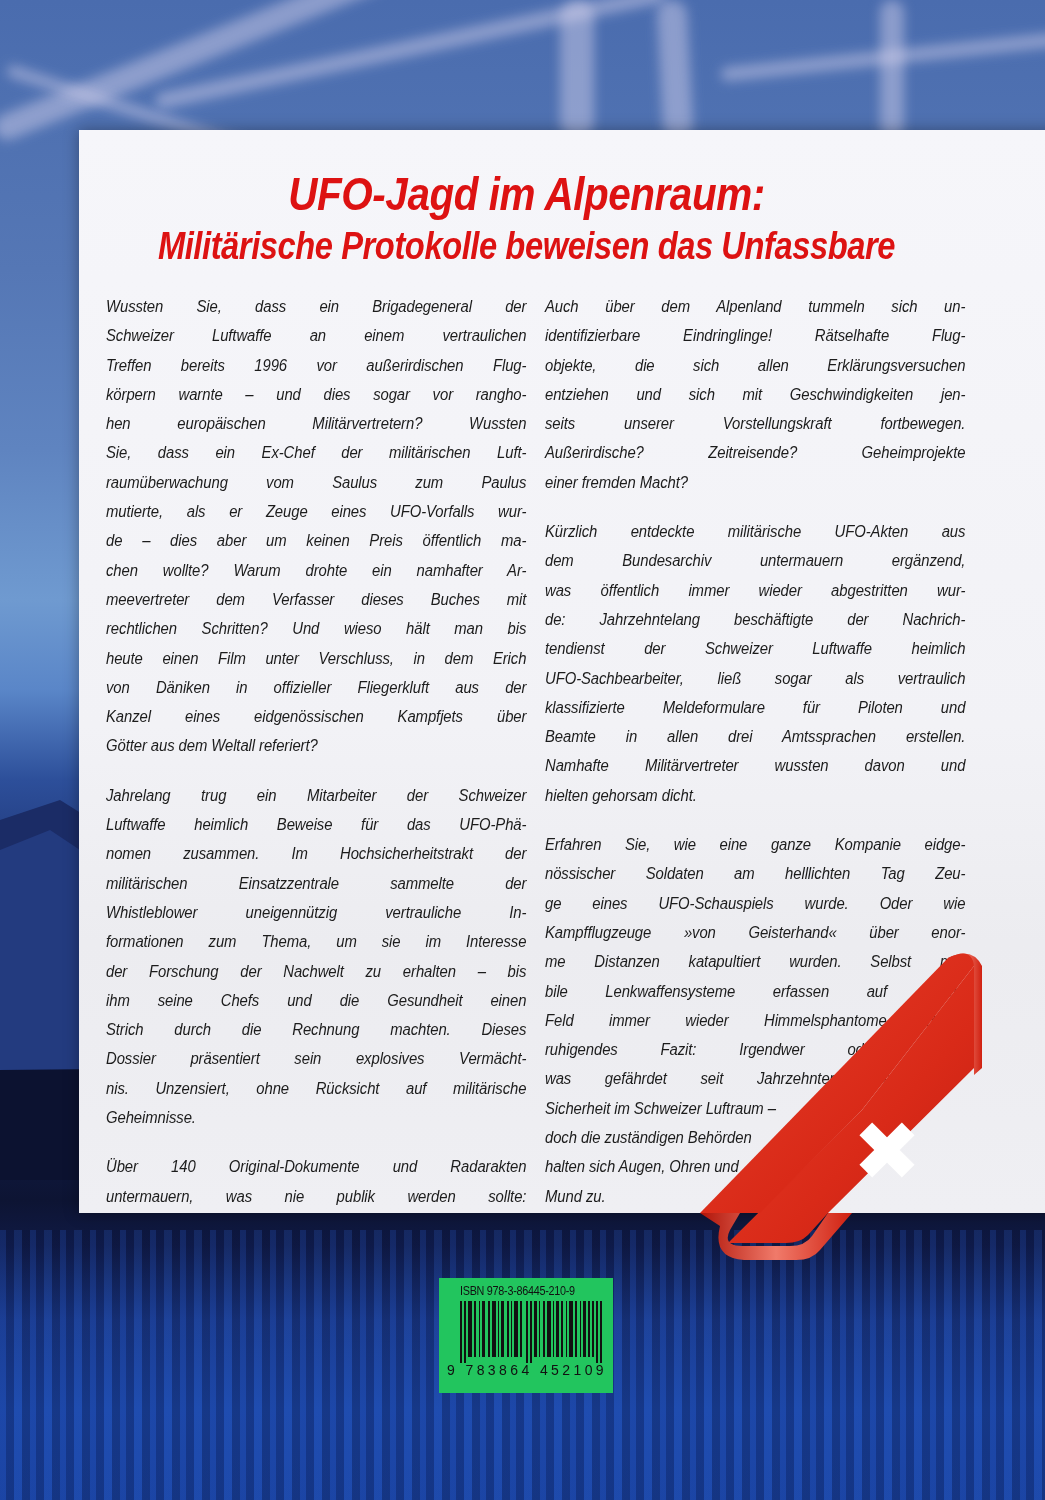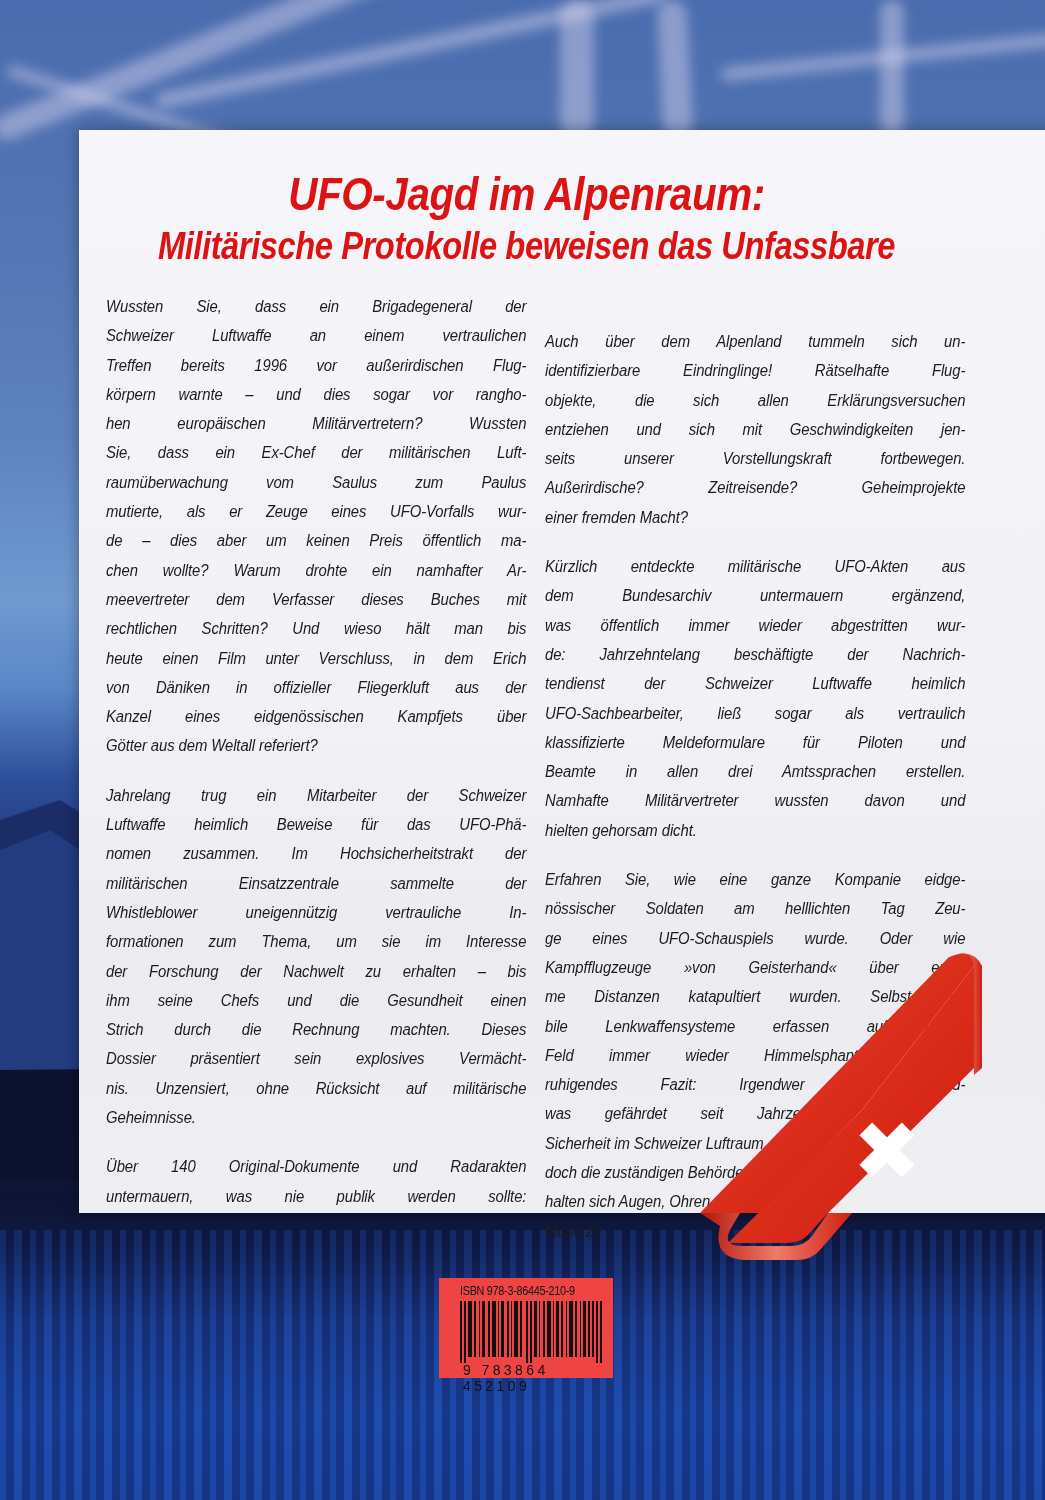--- a/index.html
+++ b/index.html
@@ -13,28 +13,28 @@
     background:repeating-linear-gradient(90deg,rgba(30,70,170,0.35) 0 6px,rgba(10,25,80,0.35) 6px 14px,rgba(40,90,200,0.25) 14px 22px,rgba(8,18,60,0.3) 22px 30px);}
   .panel{position:absolute;left:79px;top:130px;width:1025px;height:1083px;
     background:linear-gradient(180deg,#f6f6fa 0%,#f2f2f6 55%,#ececf0 75%,#efeff3 100%);
     box-shadow:0 0 14px rgba(0,0,0,0.35);font-style:italic;}
   .title{position:absolute;left:0;top:36px;width:895px;text-align:center;color:#dd1212;
     font-weight:bold;letter-spacing:-0.5px;transform:scaleX(0.86);transform-origin:center;}
   .title .l1{font-size:47px;line-height:56px;display:block;}
   .title .l2{font-size:38px;line-height:48px;display:block;}
   .col{position:absolute;top:162px;width:420px;color:#1c1c1c;font-size:16px;line-height:29.3px;}
   .col.left{left:27px;}
-  .col.right{left:466px;margin-top:35px;}
+  .col.right{left:466px;}
   .col p{margin:0 0 20px 0;text-align:justify;transform:scaleX(0.93);transform-origin:left top;width:452px;letter-spacing:-0.1px;}
   .col .ln{display:block;text-align:justify;text-align-last:justify;white-space:nowrap;}
   .col .ln.last{text-align-last:left;}
   .ribbon{position:absolute;left:0;top:0;width:1045px;height:1500px;pointer-events:none;}
-  .isbn{position:absolute;left:439px;top:1278px;width:174px;height:100px;background:#ef4444;}
+  .isbn{position:absolute;left:439px;top:1278px;width:174px;height:115px;background:#22c55e;}
   .isbn-text{position:absolute;left:21px;top:6px;font-size:12px;color:#111;letter-spacing:-0.3px;transform:scaleX(0.9);transform-origin:left;}
-  .isbn-digits{position:absolute;left:24px;top:84px;font-size:14px;color:#111;letter-spacing:3.4px;}
+  .isbn-digits{position:absolute;left:8px;top:84px;font-size:14px;color:#111;letter-spacing:3.4px;}
   .bars{position:absolute;left:21px;top:23px;width:142px;height:62px;}
 </style>
 </head>
 <body>
 
 <div class="bg-layer">
   <div class="contrail" style="left:-20px;top:40px;width:420px;height:26px;transform:rotate(-22deg);"></div>
   <div class="contrail" style="left:150px;top:40px;width:520px;height:16px;transform:rotate(-12deg);"></div>
   <div class="contrail" style="left:560px;top:0px;width:34px;height:140px;"></div>
   <div class="contrail" style="left:660px;top:0px;width:30px;height:140px;transform:rotate(-3deg);"></div>

